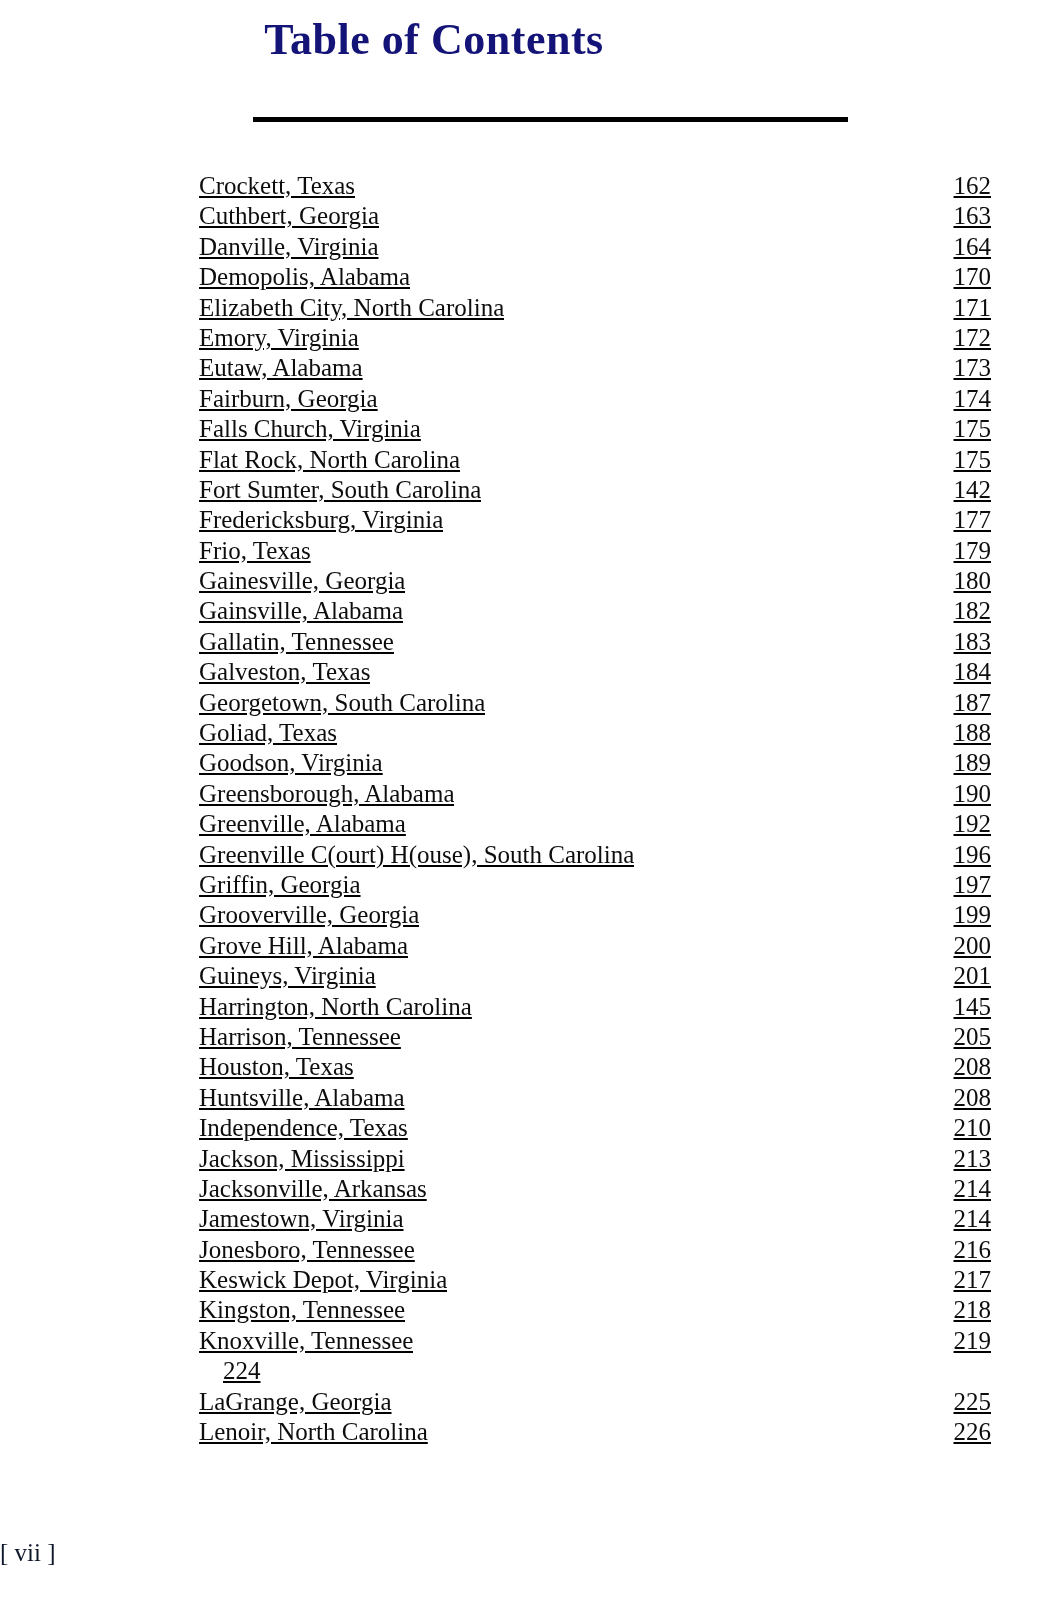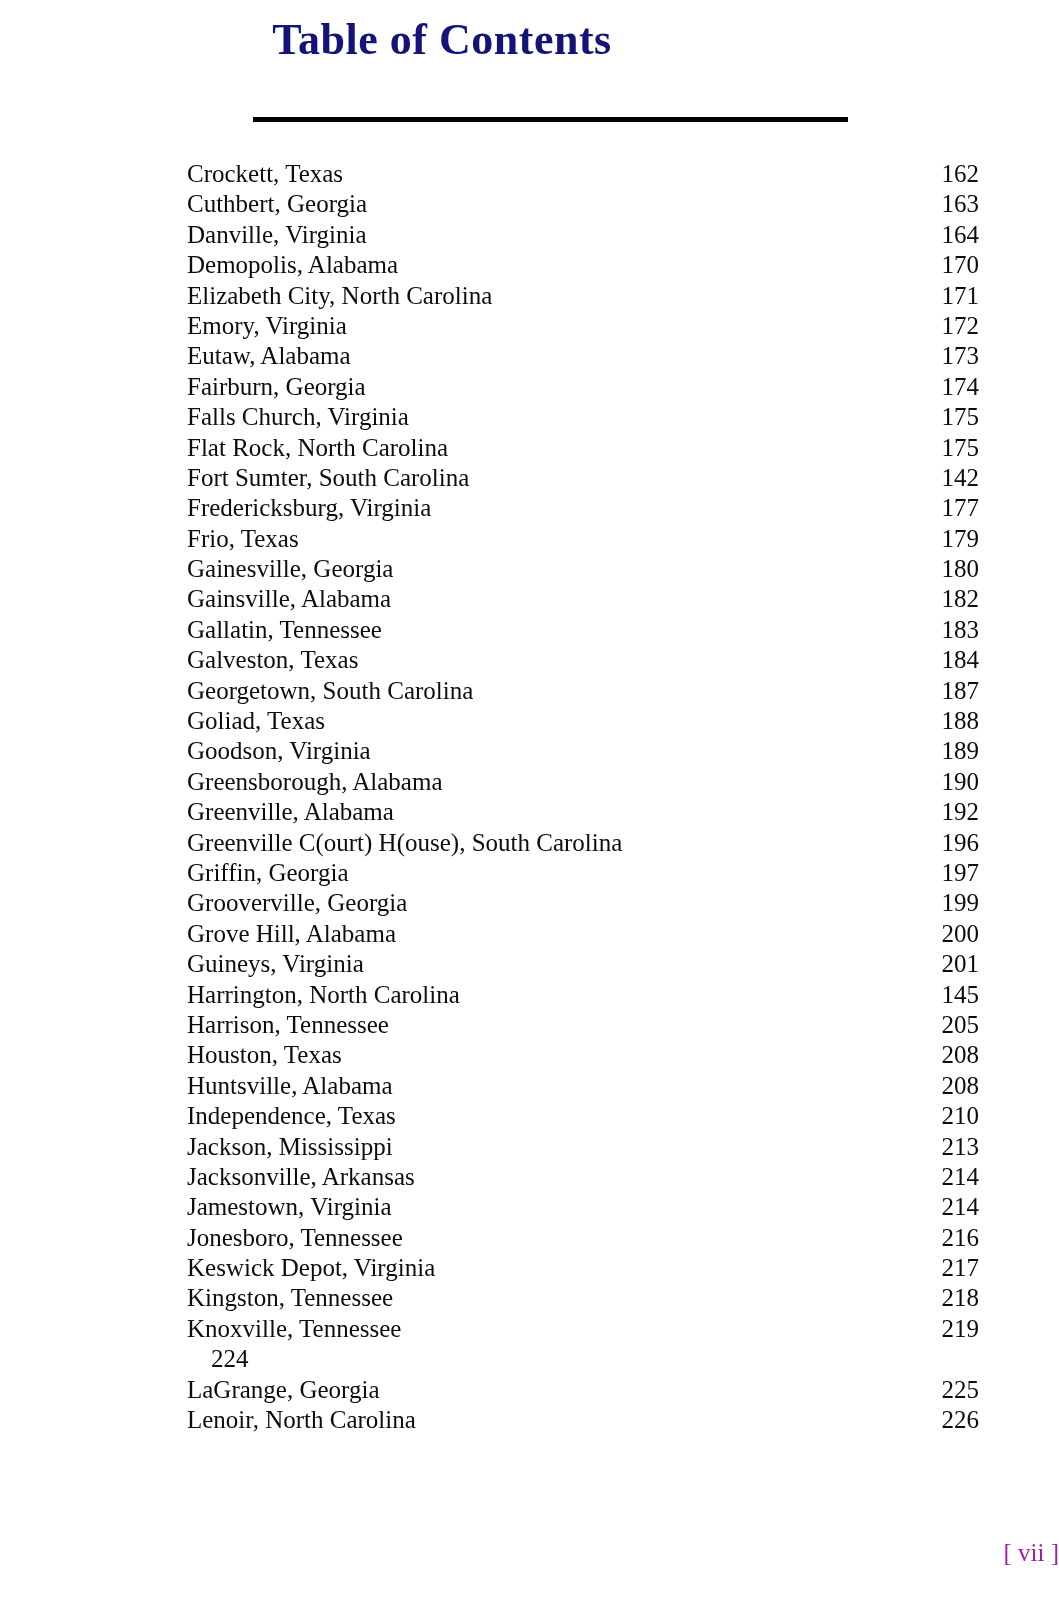--- a/index.html
+++ b/index.html
@@ -22,38 +22,38 @@
     left: 0;
     width: 868px;
     text-align: center;
     font-family: "Liberation Serif", "DejaVu Serif", serif;
     font-weight: bold;
     font-size: 44px;
     line-height: 56px;
     letter-spacing: 0.5px;
     color: #131378;
     white-space: nowrap;
-    margin-left: 8px;
   }
   .toc-rule {
     position: absolute;
     top: 117px;
     left: 253px;
     width: 595px;
     height: 5px;
     background: #000000;
   }
   .toc-list {
     position: absolute;
     top: 155px;
     left: 183px;
     width: 792px;
-    margin: 4px;
+    margin: 16px;
     padding: 0;
     list-style: none;
+    text-decoration: underline;
   }
   .toc-entry {
     display: flex;
     align-items: baseline;
     justify-content: space-between;
     height: 30.4px;
     line-height: 30.4px;
     font-size: 25px;
     color: #0d0d0d;
     white-space: nowrap;
@@ -64,24 +64,24 @@
   }
   .toc-entry-page {
     flex: 0 0 auto;
     padding-left: 24px;
   }
   .page-footer {
     position: absolute;
     top: 1537px;
     left: 0;
     width: 1059px;
-    text-align: right;
+    text-align: left;
     font-size: 25px;
     line-height: 32px;
-    color: #a21caf;
+    color: #0f172a;
     white-space: nowrap;
   }
 </style>
 </head>
 <body>
 
 <div class="page">
 
   <div class="toc-title" style="color: rgb(19, 19, 120);">Table of Contents</div>
 

